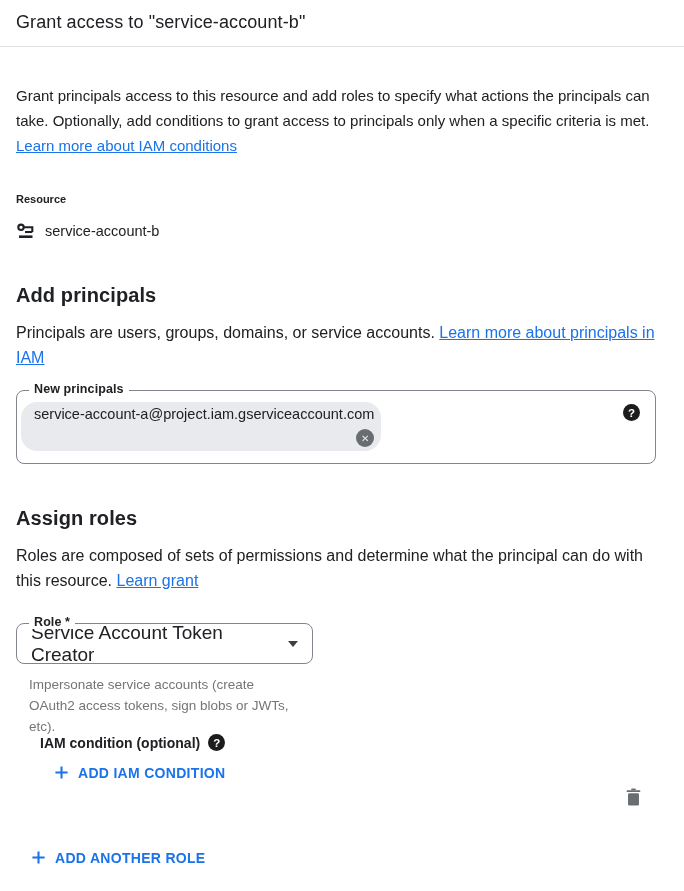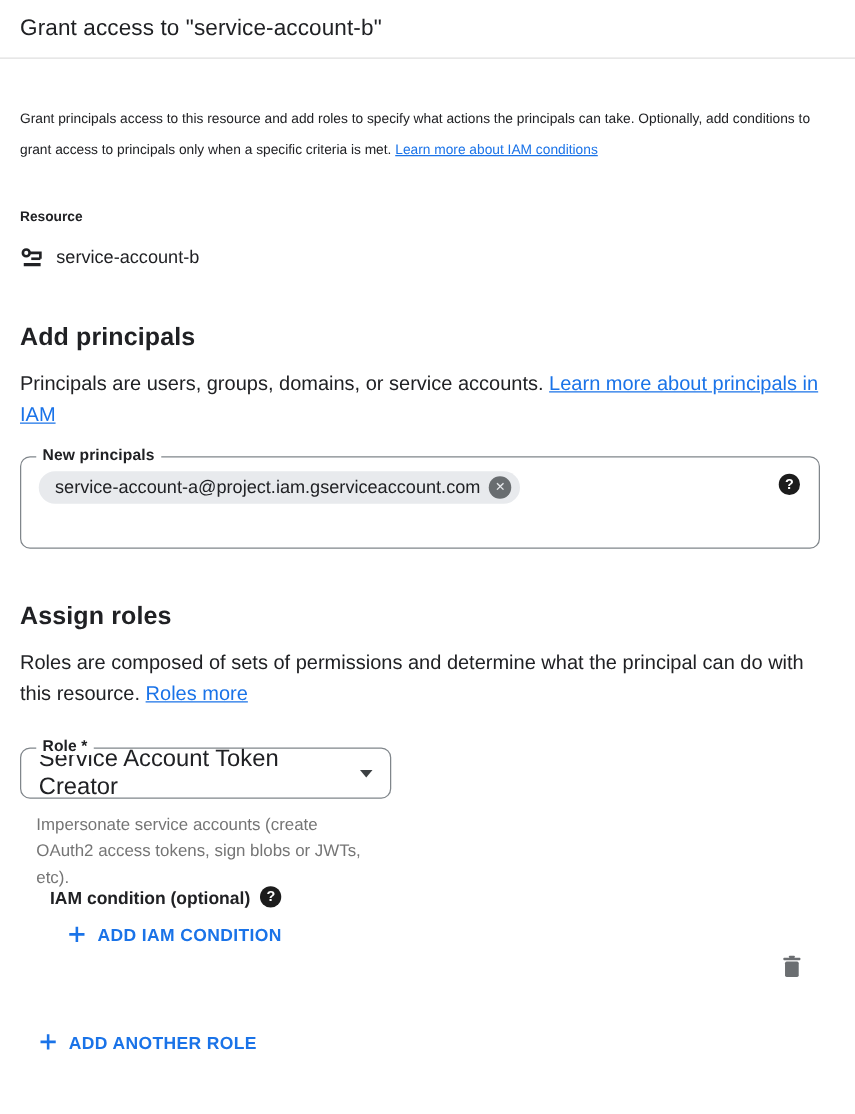--- a/index.html
+++ b/index.html
@@ -21,21 +21,21 @@
     padding:12px 16px 13px 16px;
     border-bottom:1px solid #e0e0e0;
   }
   h1{
     margin:0;font-size:18px;font-weight:400;color:var(--text);letter-spacing:.1px;
   }
   .content{padding:0 16px 0 16px;}
   p{margin:0;}
   .intro{
     margin-top:36px;width:640px;
-    font-size:11px;line-height:25px;color:var(--text);
+    font-size:15px;line-height:25px;color:var(--text);
   }
   a.link{color:var(--accent);text-decoration:underline;cursor:pointer;}
   .h-res{
     margin:35px 0 0 0;font-size:11px;font-weight:700;color:var(--text);
   }
   .resource-row{
     margin-top:16px;display:flex;align-items:center;gap:9px;
     font-size:14.5px;color:var(--text);
   }
   .sa-icon{width:20px;height:20px;display:inline-flex;}
@@ -43,32 +43,32 @@
     margin:43px 0 0 0;font-size:20px;font-weight:700;color:var(--text);letter-spacing:.1px;
   }
   .desc{
     margin-top:13px;width:640px;
     font-size:16px;line-height:25px;color:var(--text);
   }
   
   .field{
     position:relative;margin-top:20px;width:640px;height:74px;
     border:1px solid var(--border);border-radius:8px;
-    padding:11px 14px;
+    padding:11px 4px;
   }
   .field-label{
     position:absolute;top:-9px;left:12px;background:#fff;padding:0 5px;
     font-size:12.5px;font-weight:700;color:var(--text);letter-spacing:.1px;
     white-space:nowrap;
   }
   .chip{
-    display:inline-flex;align-items:center;gap:7px;
+    display:inline-flex;align-items:flex-end;gap:7px;
     background:var(--chip_bg);border-radius:16px;
     padding:4px 7px 4px 13px;max-width:560px;
-    font-size:14.5px;color:var(--text);
+    font-size:14.5px;color:var(--text);flex-direction:column;
   }
   .chip-x{
     width:18px;height:18px;border-radius:50%;background:#696d70;color:#e8eaed;
     font-size:10px;font-weight:700;display:inline-flex;align-items:center;justify-content:center;
     cursor:pointer;flex:0 0 auto;
   }
   .help{
     width:17px;height:17px;border-radius:50%;background:#1c1c1c;color:#fff;
     font-size:11.5px;font-weight:700;display:inline-flex;align-items:center;justify-content:center;
     cursor:pointer;flex:0 0 auto;
@@ -153,21 +153,21 @@
     <div class="field">
       <span class="field-label">New principals</span>
       <div class="chip">
         <span class="chip-text">service-account-a@project.iam.gserviceaccount.com</span>
         <span class="chip-x">✕</span>
       </div>
       <span class="help">?</span>
     </div>
 
     <h2 class="h-big">Assign roles</h2>
-    <p class="desc"><span>Roles are composed of sets of permissions and determine what the principal can do with this resource. </span><a class="link">Roles more</a></p>
+    <p class="desc"><span>Roles are composed of sets of permissions and determine what the principal can do with this resource. </span><a class="link">Learn grant</a></p>
 
     <div class="role-row">
       <div class="role-col">
         <div class="select">
           <span class="field-label">Role *</span>
           <span class="select-value">Service Account Token Creator</span>
           <span class="caret"></span>
         </div>
         <p class="role-help">Impersonate service accounts (create OAuth2 access tokens, sign blobs or JWTs, etc).</p>
       </div>

